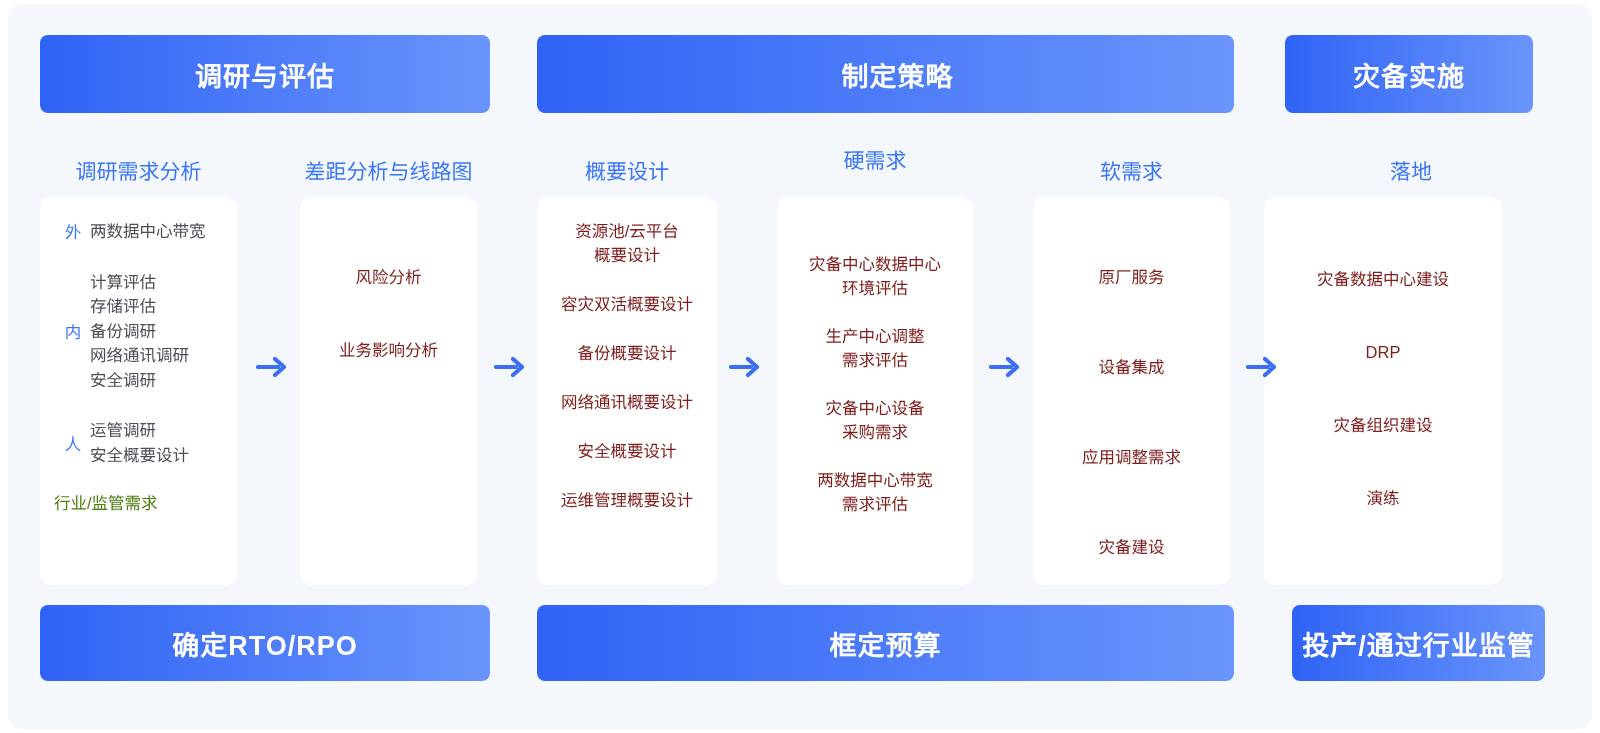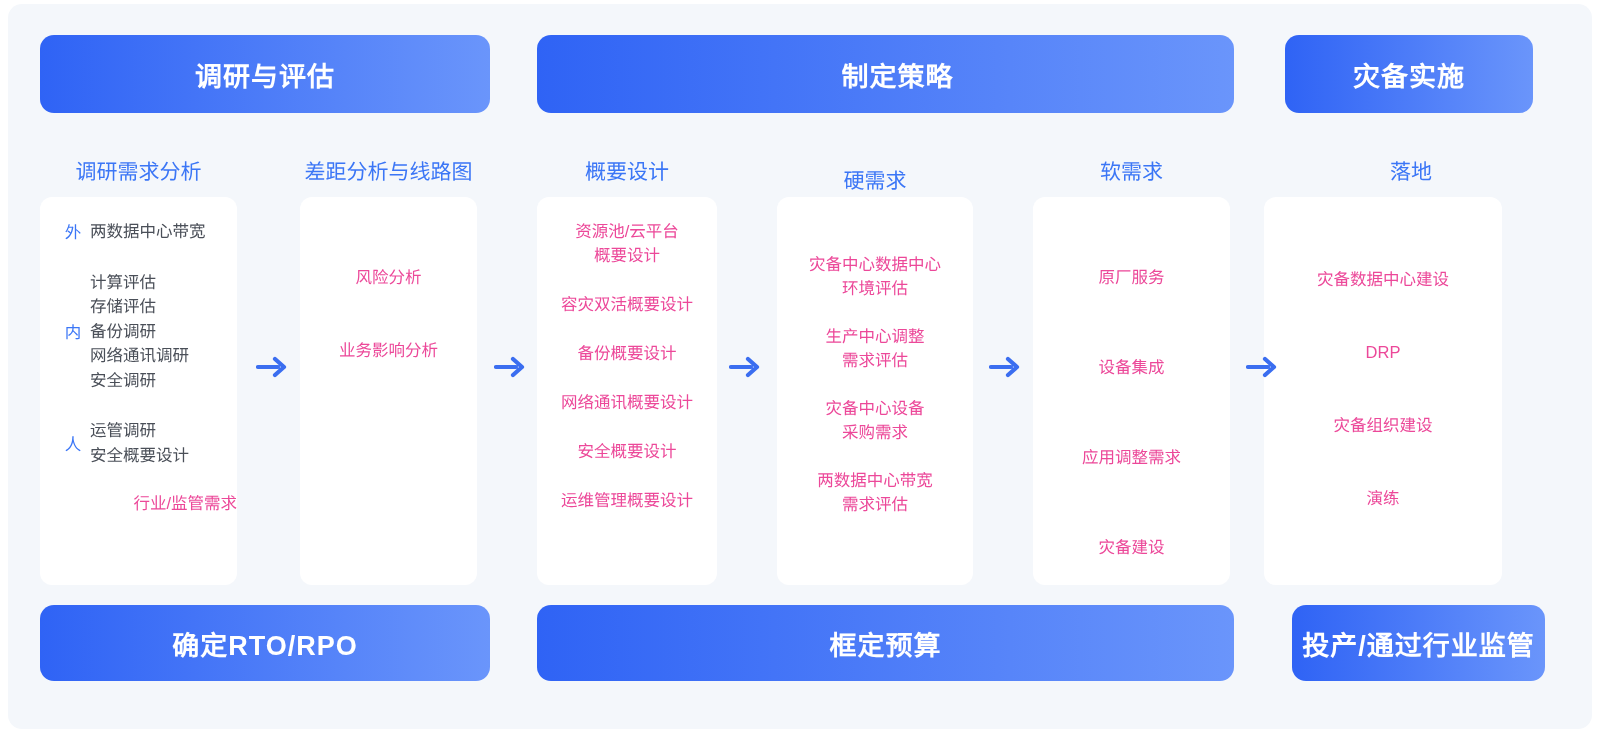--- a/index.html
+++ b/index.html
@@ -20,21 +20,21 @@
     width: 1584px;
     height: 725px;
     background: #f4f7fb;
     border-radius: 14px;
   }
 
   
   .banner {
     position: absolute;
     height: 78px;
-    border-radius: 14px;
+    border-radius: 8px;
     background: linear-gradient(90deg, #2f63f5 0%, #6a95fb 100%);
     display: flex;
     align-items: center;
     justify-content: center;
     color: #ffffff;
     font-size: 27px;
     font-weight: 700;
     letter-spacing: 1px;
   }
   .banner.bottom { height: 76px; }
@@ -53,21 +53,21 @@
   .card {
     position: absolute;
     background: #ffffff;
     border-radius: 12px;
     top: 197px;
     height: 388px;
   }
 
   
   .item {
-    color: #ec4899;
+    color: #7f1d1d;
     font-size: 16.5px;
     line-height: 24px;
     text-align: center;
     white-space: pre-line;
   }
 
   
   .grouplist {
     position: absolute;
     left: 0; right: 0;
@@ -89,25 +89,25 @@
     flex: 1;
   }
   .gitems .line {
     color: #4a4f58;
     font-size: 16.5px;
     line-height: 24.5px;
     text-align: left;
     white-space: nowrap;
   }
   .plainrow {
-    color: #ec4899;
+    color: #4d7c0f;
     font-size: 16.5px;
     line-height: 24px;
     padding-left: 14px;
-    text-align: right;
+    text-align: left;
   }
 
   
   .stack {
     position: absolute;
     left: 0; right: 0;
     display: flex;
     flex-direction: column;
   }
 
@@ -130,21 +130,21 @@
 <div class="banner" style="left:537px; top:35px; width:697px;padding-left:24px;">
   <span>制定策略</span>
 </div>
 <div class="banner" style="left:1285px; top:35px; width:248px;">
   <span>灾备实施</span>
 </div>
 
 <div class="coltitle" style="left:40px; top:155px; width:197px;">调研需求分析</div>
 <div class="coltitle" style="left:290px; top:155px; width:197px;">差距分析与线路图</div>
 <div class="coltitle" style="left:537px; top:155px; width:180px;">概要设计</div>
-<div class="coltitle" style="left:777px; top:164px; width:196px;">硬需求</div>
+<div class="coltitle" style="left:777px; top:144px; width:196px;">硬需求</div>
 <div class="coltitle" style="left:1033px; top:155px; width:197px;">软需求</div>
 <div class="coltitle" style="left:1292px; top:155px; width:238px;">落地</div>
 
 <div class="card" style="left:40px; width:197px;">
   <div class="grouplist">
 
     <div class="grow" style="margin-bottom:26px;">
       <div class="gtag">外</div>
       <div class="gitems">
         <div class="line">两数据中心带宽</div>

